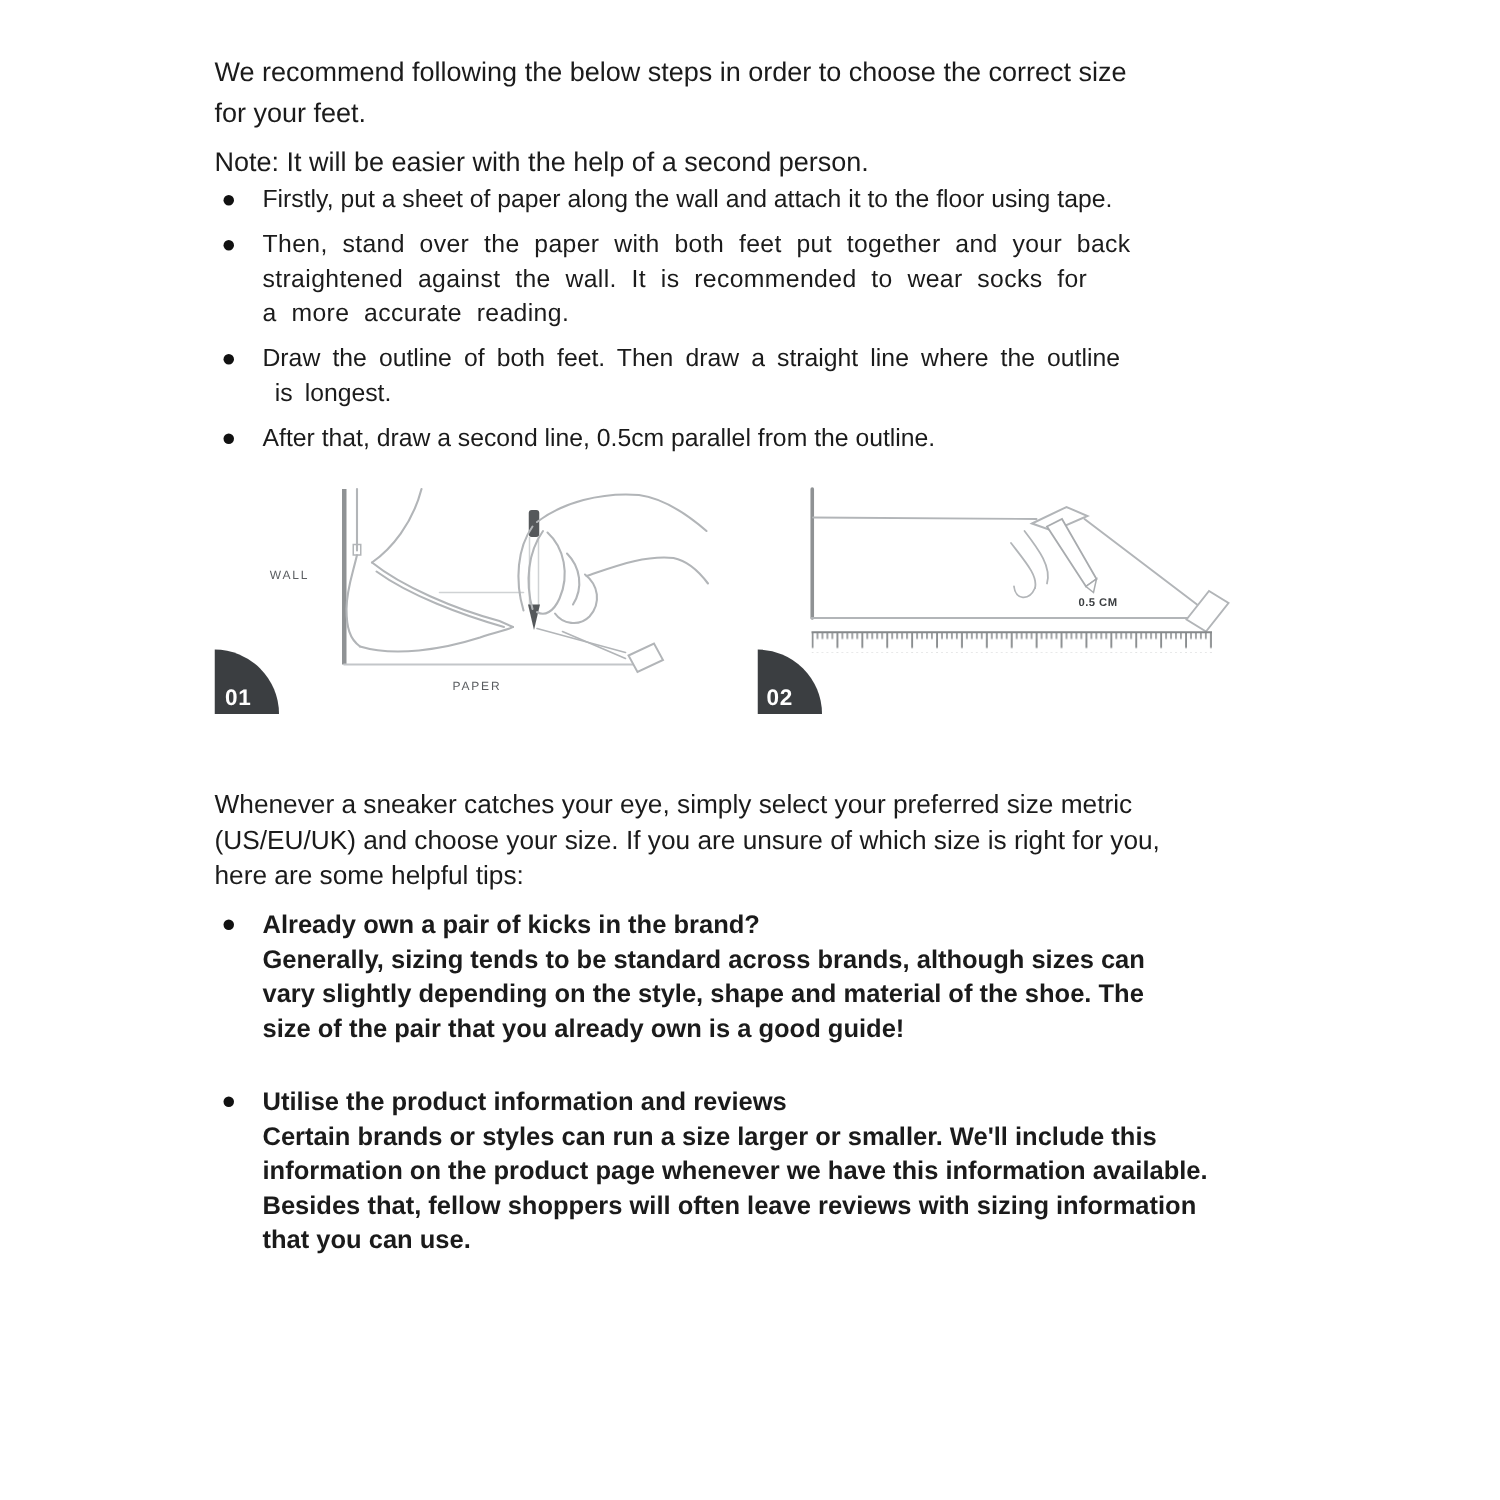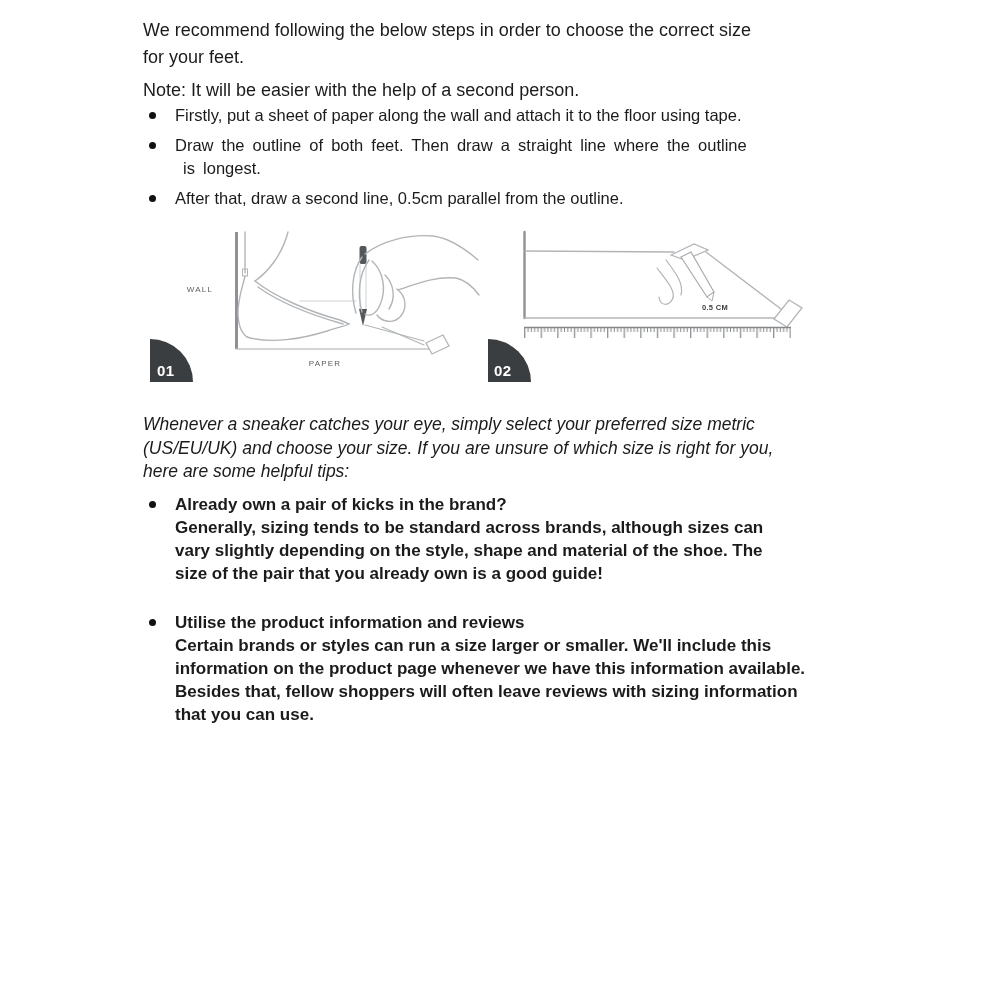--- a/index.html
+++ b/index.html
@@ -1,65 +1,68 @@
 <!DOCTYPE html>
 <html><head>
 <meta charset="utf-8">
 <style>
   html,body{margin:0;padding:0;}
   body{
     width:1000px;height:1000px;background:#ffffff;color:#1b1b1b;
     font-family:"Liberation Sans", sans-serif;
     -webkit-font-smoothing:antialiased;
   }
-  .page{box-sizing:border-box;width:1000px;height:1000px;padding:17px 130px 0 143px;overflow:hidden;}
+  .page{box-sizing:border-box;width:1000px;height:1000px;padding:35px 130px 0 143px;overflow:hidden;}
 
   .para{margin:0;white-space:pre-line;}
   .intro{font-size:18px;line-height:27px;}
   .note{font-size:18px;line-height:27px;margin-top:6px;}
-  .sizing-para{font-size:17.5px;line-height:23.5px;margin-top:26px;font-style:italic;}
+  .sizing-para{font-size:17.5px;line-height:23.5px;margin-top:44px;}
 
   ul{list-style:none;margin:0;padding:0;}
   li{
     position:relative;padding-left:32px;margin:0 0 7px 0;
     font-size:16.5px;line-height:23px;white-space:pre-line;
   }
   li::before{
     content:"";position:absolute;left:6px;top:8px;width:7px;height:7px;
     border-radius:50%;background:#111;
   }
   .steps{}
   .results{margin-top:24px;}
   .results li{margin-bottom:2px;}
   .tips{margin-top:9px;font-weight:bold;}
   .tips li{font-size:17px;margin-bottom:0;}
   .tips li + li{margin-top:26px;}
 
   .j1{word-spacing:5px;letter-spacing:0.25px;}
   .j2{word-spacing:3.5px;}
 
-  .figures{display:flex;margin-top:17px;height:160px;justify-content:center;}
+  .figures{display:flex;margin-top:17px;height:160px;}
   .fig{position:relative;}
-  .fig2{margin-left:8px;}
+  .fig2{margin-left:32px;}
   svg text{font-family:"Liberation Sans", sans-serif;}
   .svg-label{font-size:8px;fill:#5a5d60;letter-spacing:1.2px;}
   .svg-small-bold{font-size:7.5px;font-weight:bold;fill:#3c3f42;letter-spacing:0.3px;}
   .badge-num{font-size:15px;font-weight:bold;fill:#ffffff;letter-spacing:0.5px;}
 </style>
 </head>
 <body>
 
 <div class="page">
 
   <p class="para intro">We recommend following the below steps in order to choose the correct size
 for your feet.</p>
   <p class="para note">Note: It will be easier with the help of a second person.</p>
 
   <ul class="steps">
     <li>Firstly, put a sheet of paper along the wall and attach it to the floor using tape.</li>
+    <li class="j1">Then, stand over the paper with both feet put together and your back
+straightened against the wall. It is recommended to wear socks for
+a more accurate reading.</li>
     <li class="j2">Draw the outline of both feet. Then draw a straight line where the outline
 &nbsp;is longest.</li>
     <li>After that, draw a second line, 0.5cm parallel from the outline.</li>
   </ul>
 
   <div class="figures">
 
     <div class="fig fig1">
       <svg width="330" height="160" viewBox="0 0 330 160">
 

